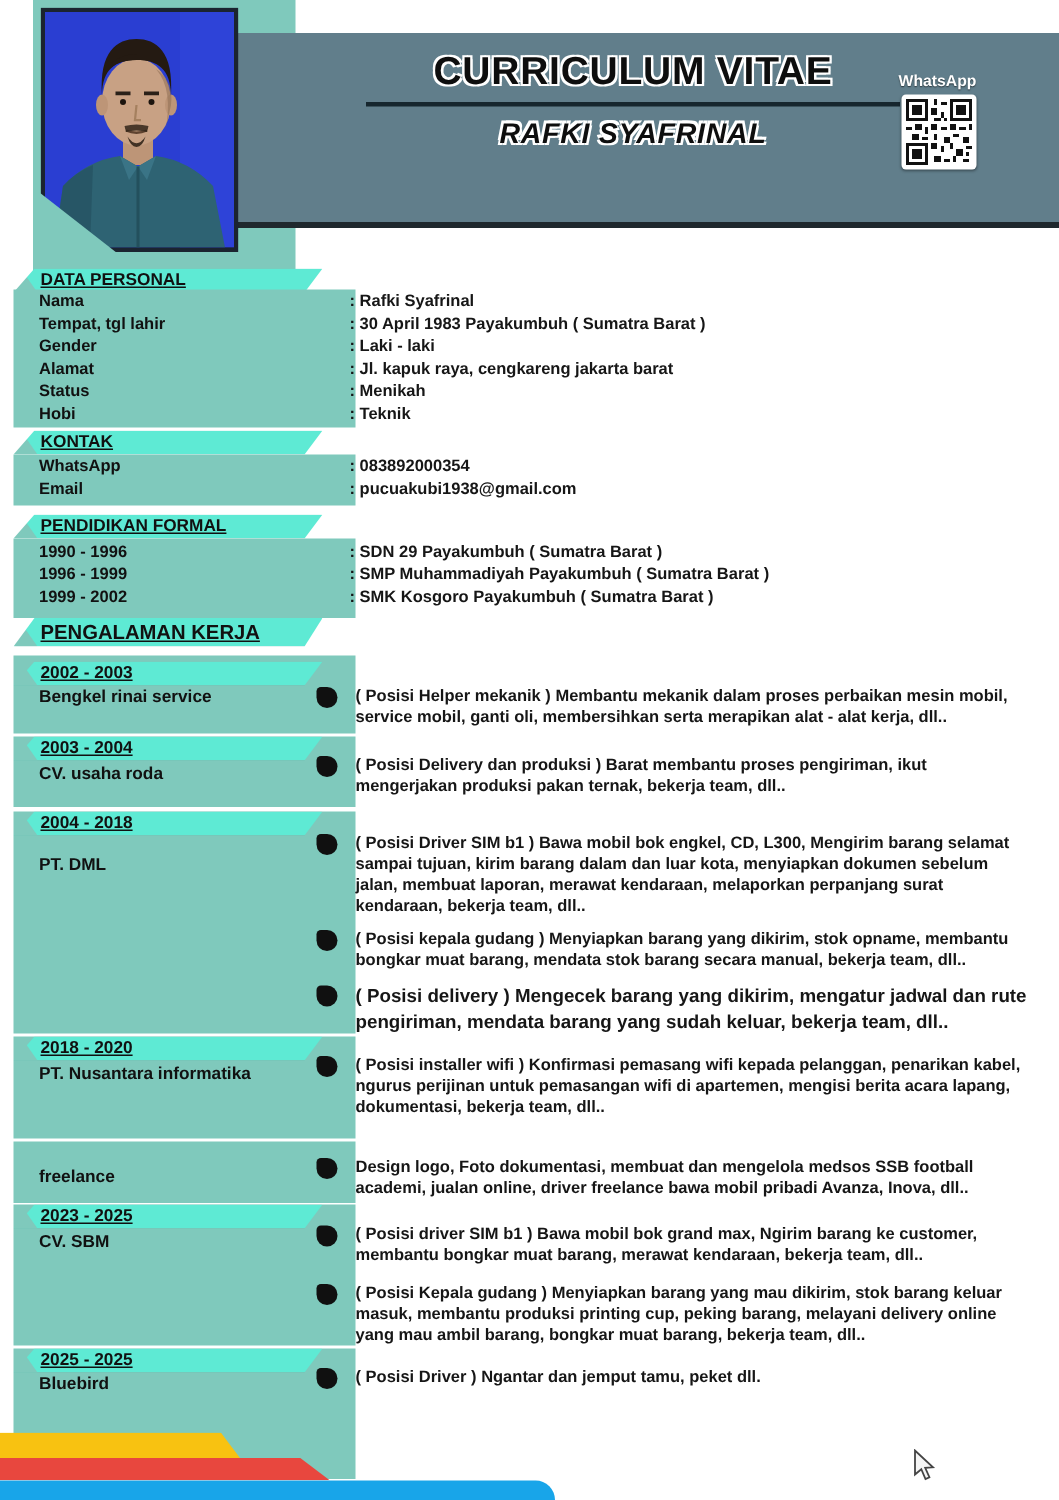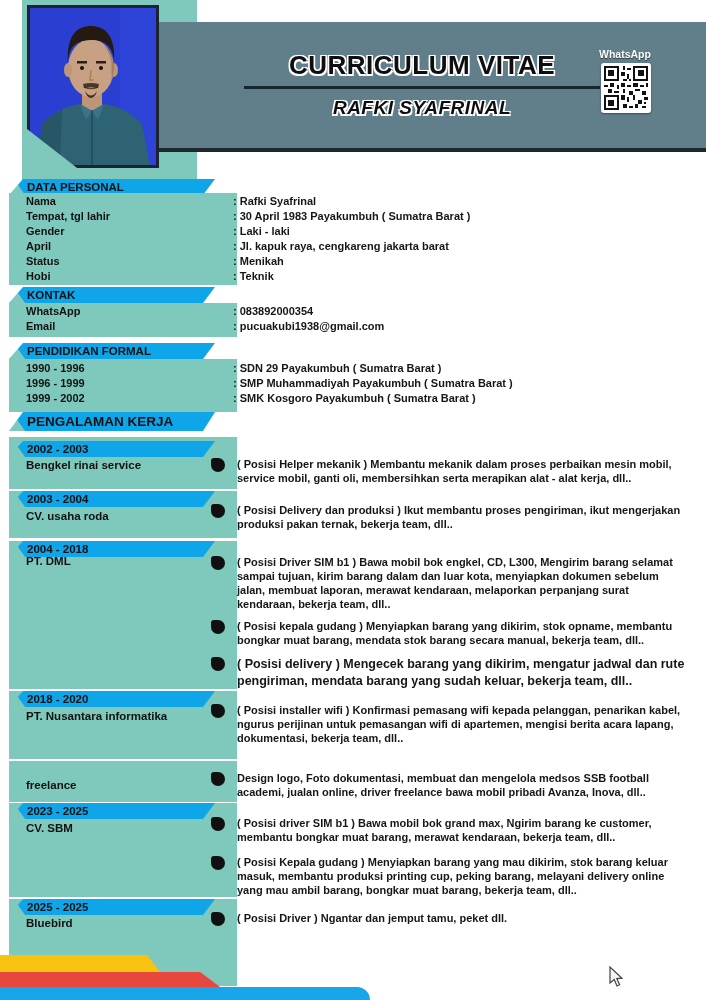--- a/index.html
+++ b/index.html
@@ -6,34 +6,34 @@
   body{width:706px;height:1000px;background:#fff;font-family:"Liberation Sans",sans-serif;overflow:hidden;}
   #page{position:relative;width:706px;height:1000px;background:#fff;color:#161616;}
   .abs{position:absolute;}
   
   #top-teal{left:22px;top:0;width:175px;height:183px;background:#7fc9bc;}
   #photo-frame{left:27px;top:5px;width:132px;height:163px;background:#1b2430;padding:3px;box-sizing:border-box;
     clip-path:polygon(0 0,100% 0,100% 100%,38% 100%,0 76%);filter:drop-shadow(5px 5px 6px rgba(0,0,0,.5));}
   #photo-frame svg{display:block;width:126px;height:157px;}
   #header-banner{left:158px;top:22px;width:548px;height:130px;background:#617e8b;border-bottom:4px solid rgba(22,28,32,.88);box-sizing:border-box;}
   #title-wrap{position:absolute;left:86px;top:0;width:356px;text-align:center;}
-  .cv-title{margin-top:28px;font-size:26px;font-weight:800;letter-spacing:.5px;color:#0e0e0e;
+  .cv-title{margin-top:10px;font-size:26px;font-weight:800;letter-spacing:.5px;color:#0e0e0e;
     text-shadow:-1.5px -1.5px 0 #fff,1.5px -1.5px 0 #fff,-1.5px 1.5px 0 #fff,1.5px 1.5px 0 #fff,0 0 2px #fff;}
   .cv-rule{margin:5px 0 8px 0;height:3px;background:#16262e;}
   .cv-name{font-size:19px;font-style:italic;font-weight:700;color:#0e0e0e;letter-spacing:.5px;
     text-shadow:-1.5px -1.5px 0 #fff,1.5px -1.5px 0 #fff,-1.5px 1.5px 0 #fff,1.5px 1.5px 0 #fff,0 0 2px #fff;}
   #wa-label{left:598px;top:48px;width:54px;text-align:center;font-size:10.5px;font-weight:700;color:#fff;text-shadow:0 1px 1px rgba(0,0,0,.6);}
   #qr{left:601px;top:63px;width:50px;height:50px;background:#fff;border-radius:3px;padding:3px;box-sizing:border-box;box-shadow:0 1px 2px rgba(0,0,0,.4);}
   #qr svg{display:block;width:44px;height:44px;}
   
   .teal-block{left:9px;width:228px;background:#7fc9bc;}
-  .banner{position:absolute;left:0;width:206px;height:16px;background:#0ea5e9;box-sizing:border-box;padding-left:18px;
+  .banner{position:absolute;left:0;width:206px;height:16px;background:#5eead4;box-sizing:border-box;padding-left:18px;
     clip-path:polygon(14px 0,100% 0,calc(100% - 12px) 100%,0 100%);
     filter:drop-shadow(0 1px 1px rgba(0,0,0,.3));
-    font-size:11.5px;font-weight:700;line-height:16px;color:#111;white-space:nowrap;}
+    font-size:11.5px;font-weight:700;line-height:16px;color:#111;white-space:nowrap;text-decoration:underline;}
   .banner .wedge{position:absolute;left:1px;top:0;width:15px;height:100%;background:#7fc9bc;transform:skewX(35deg);transform-origin:0 100%;}
   .banner span{position:relative;}
   .page-banner{left:9px;}
   .big-banner{height:19px;line-height:19px;font-size:13.5px;}
   .side-label{position:absolute;left:17px;font-size:11px;font-weight:700;color:#111;white-space:nowrap;}
   .company{position:absolute;left:17px;font-size:11.5px;font-weight:700;color:#111;white-space:nowrap;}
   
   .val{position:absolute;left:233px;font-size:11px;font-weight:700;color:#161616;white-space:nowrap;}
   .bullet-item{position:absolute;left:211px;width:489px;}
   .dot{position:absolute;left:0;top:1px;width:14px;height:14px;background:#101010;border-radius:3px 50% 50% 50%;}
@@ -146,21 +146,21 @@
   </div>
 
   <div class="abs banner page-banner" style="top:179px">
     <i class="wedge"></i>
     <span>DATA PERSONAL</span>
   </div>
   <div class="abs teal-block" style="top:193px;height:92px">
     <div class="side-label" style="top:2px">Nama</div>
     <div class="side-label" style="top:17px">Tempat, tgl lahir</div>
     <div class="side-label" style="top:32px">Gender</div>
-    <div class="side-label" style="top:47px">April</div>
+    <div class="side-label" style="top:47px">Alamat</div>
     <div class="side-label" style="top:62px">Status</div>
     <div class="side-label" style="top:77px">Hobi</div>
   </div>
   <div class="val" style="top:195px">: Rafki Syafrinal</div>
   <div class="val" style="top:210px">: 30 April 1983 Payakumbuh ( Sumatra Barat )</div>
   <div class="val" style="top:225px">: Laki - laki</div>
   <div class="val" style="top:240px">: Jl. kapuk raya, cengkareng jakarta barat</div>
   <div class="val" style="top:255px">: Menikah</div>
   <div class="val" style="top:270px">: Teknik</div>
 
@@ -196,21 +196,21 @@
   <div class="abs teal-block" style="top:437px;height:52px">
     <div class="banner" style="top:4px"><i class="wedge"></i><span>2002 - 2003</span></div>
     <div class="company" style="top:22px">Bengkel rinai service</div>
   </div>
   <div class="abs teal-block" style="top:491px;height:47px">
     <div class="banner" style="top:0"><i class="wedge"></i><span>2003 - 2004</span></div>
     <div class="company" style="top:19px">CV. usaha roda</div>
   </div>
   <div class="abs teal-block" style="top:541px;height:148px">
     <div class="banner" style="top:0"><i class="wedge"></i><span>2004 - 2018</span></div>
-    <div class="company" style="top:14px">PT. DML</div>
+    <div class="company" style="top:30px">PT. DML</div>
   </div>
   <div class="abs teal-block" style="top:691px;height:68px">
     <div class="banner" style="top:0"><i class="wedge"></i><span>2018 - 2020</span></div>
     <div class="company" style="top:19px">PT. Nusantara informatika</div>
   </div>
   <div class="abs teal-block" style="top:761px;height:41px">
     <div class="company" style="top:18px">freelance</div>
   </div>
   <div class="abs teal-block" style="top:803px;height:94px">
     <div class="banner" style="top:0"><i class="wedge"></i><span>2023 - 2025</span></div>
@@ -220,21 +220,21 @@
     <div class="banner" style="top:0"><i class="wedge"></i><span>2025 - 2025</span></div>
     <div class="company" style="top:18px">Bluebird</div>
   </div>
 
   <div class="bullet-item" style="top:457px">
       <span class="dot"></span>
       <div class="btxt">( Posisi Helper mekanik ) Membantu mekanik dalam proses perbaikan mesin mobil, service mobil, ganti oli, membersihkan serta merapikan alat - alat kerja, dll..</div>
     </div>
   <div class="bullet-item" style="top:503px">
       <span class="dot"></span>
-      <div class="btxt">( Posisi Delivery dan produksi ) Ikut membantu proses pengiriman, ikut mengerjakan produksi pakan ternak, bekerja team, dll..</div>
+      <div class="btxt">( Posisi Delivery dan produksi ) Barat membantu proses pengiriman, ikut mengerjakan produksi pakan ternak, bekerja team, dll..</div>
     </div>
   <div class="bullet-item" style="top:555px">
       <span class="dot"></span>
       <div class="btxt">( Posisi Driver SIM b1 ) Bawa mobil bok engkel, CD, L300, Mengirim barang selamat sampai tujuan, kirim barang dalam dan luar kota, menyiapkan dokumen sebelum jalan, membuat laporan, merawat kendaraan, melaporkan perpanjang surat kendaraan, bekerja team, dll..</div>
     </div>
   <div class="bullet-item" style="top:619px">
       <span class="dot"></span>
       <div class="btxt">( Posisi kepala gudang ) Menyiapkan barang yang dikirim, stok opname, membantu bongkar muat barang, mendata stok barang secara manual, bekerja team, dll..</div>
     </div>
   <div class="bullet-item" style="top:703px">

